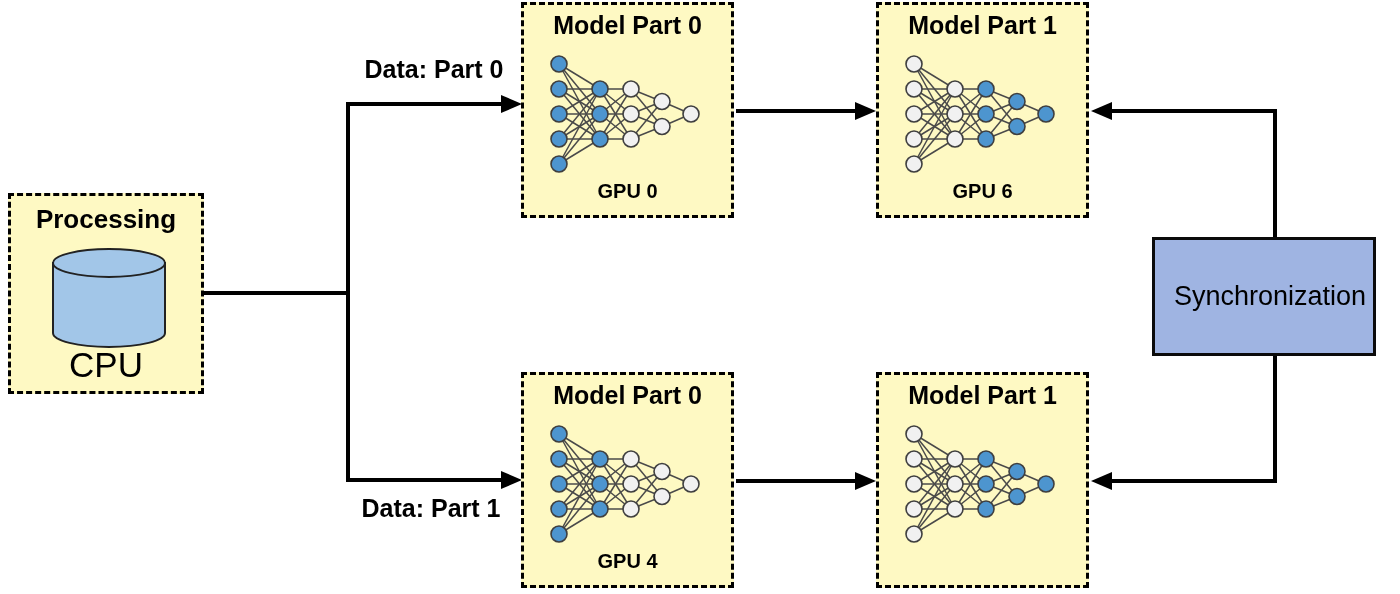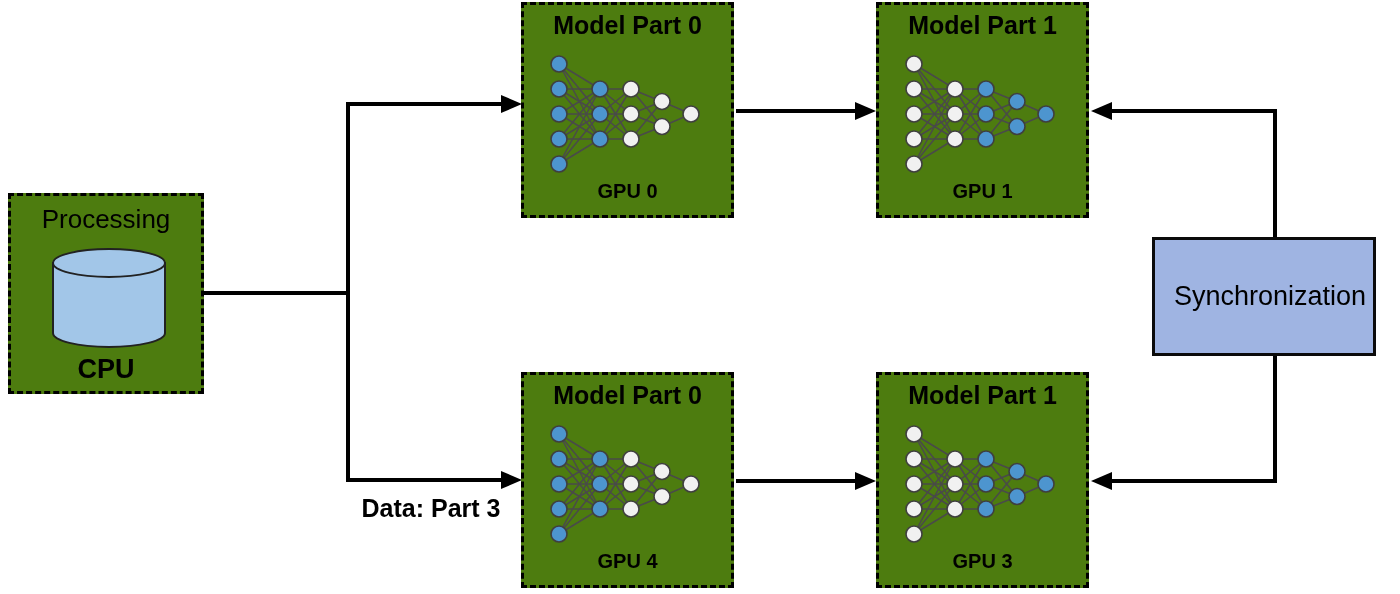--- a/index.html
+++ b/index.html
@@ -1,38 +1,38 @@
 <!DOCTYPE html>
 <html><head>
 <meta charset="utf-8">
 <style>
   html,body{margin:0;padding:0;background:#ffffff;}
   #canvas{
     position:relative;width:1400px;height:594px;background:#ffffff;
     font-family:"Liberation Sans",sans-serif;color:#000;overflow:hidden;
   }
   .dashed-box{
-    position:absolute;border:3px dashed #000;box-sizing:border-box;background:#4d7c0f;
+    position:absolute;border:3px dashed #000;box-sizing:border-box;background:#fef9c3;
   }
   .gpu-title{
     position:absolute;top:6px;left:0;width:100%;text-align:center;
     font-size:25px;font-weight:bold;white-space:nowrap;
   }
   .gpu-label{
     position:absolute;bottom:12px;left:0;width:100%;text-align:center;
     font-size:20px;font-weight:bold;white-space:nowrap;
   }
   .nn{position:absolute;left:0;top:0;width:100%;height:100%;}
   .free-label{
     position:absolute;font-size:25px;font-weight:bold;text-align:center;white-space:nowrap;
   }
   #cpu-box{left:8px;top:193px;width:196px;height:201px;}
-  #cpu-title{position:absolute;top:8px;left:0;width:100%;text-align:center;font-size:26px;font-weight:normal;}
+  #cpu-title{position:absolute;top:8px;left:0;width:100%;text-align:center;font-size:26px;font-weight:bold;}
   #cpu-cyl{position:absolute;left:36px;top:52px;}
-  #cpu-label{position:absolute;bottom:6px;left:0;width:100%;text-align:center;font-size:27px;font-weight:bold;}
+  #cpu-label{position:absolute;bottom:6px;left:0;width:100%;text-align:center;font-size:35px;font-weight:normal;}
   #gpu-box-0{left:521px;top:2px;width:213px;height:216px;}
   #gpu-box-1{left:876px;top:2px;width:213px;height:216px;}
   #gpu-box-2{left:521px;top:372px;width:213px;height:216px;}
   #gpu-box-3{left:876px;top:372px;width:213px;height:216px;}
   #sync-box{
     position:absolute;left:1152px;top:237px;width:224px;height:119px;
     border:3px solid #0b0b0b;box-sizing:border-box;
     display:flex;align-items:center;justify-content:center;
     font-size:27px;font-weight:normal;padding-left:12px;
   }
@@ -69,21 +69,22 @@
 
   <div class="dashed-box" id="cpu-box">
     <div id="cpu-title">Processing</div>
     <svg id="cpu-cyl" width="124" height="112" viewBox="0 0 124 112" xmlns="http://www.w3.org/2000/svg">
       <path class="cyl-fill" d="M6,15 v70 a56,14 0 0 0 112,0 v-70 Z" stroke="#222222" stroke-width="2" fill="#a2c6e8"></path>
       <ellipse class="cyl-fill" cx="62" cy="15" rx="56" ry="14" stroke="#222222" stroke-width="2" fill="#a2c6e8"></ellipse>
     </svg>
     <div id="cpu-label">CPU</div>
   </div>
 
-  <div class="free-label" id="data1-label">Data: Part 3</div>
+  <div class="free-label" id="data0-label">Data: Part 0</div>
+  <div class="free-label" id="data1-label">Data: Part 1</div>
 
   <div class="dashed-box" id="gpu-box-0">
     <div class="gpu-title">Model Part 0</div>
     <svg class="nn" viewBox="0 0 207 210" xmlns="http://www.w3.org/2000/svg">
         <line x1="35" y1="59" x2="76" y2="84" stroke="#4a4a4a" stroke-width="1.5"></line>
         <line x1="35" y1="59" x2="76" y2="109" stroke="#4a4a4a" stroke-width="1.5"></line>
         <line x1="35" y1="59" x2="76" y2="134" stroke="#4a4a4a" stroke-width="1.5"></line>
         <line x1="35" y1="84" x2="76" y2="84" stroke="#4a4a4a" stroke-width="1.5"></line>
         <line x1="35" y1="84" x2="76" y2="109" stroke="#4a4a4a" stroke-width="1.5"></line>
         <line x1="35" y1="84" x2="76" y2="134" stroke="#4a4a4a" stroke-width="1.5"></line>
@@ -174,21 +175,21 @@
         <circle cx="76" cy="84" r="8" fill="#f1f1f1" stroke="#3f3f3f" stroke-width="1.6"></circle>
         <circle cx="76" cy="109" r="8" fill="#f1f1f1" stroke="#3f3f3f" stroke-width="1.6"></circle>
         <circle cx="76" cy="134" r="8" fill="#f1f1f1" stroke="#3f3f3f" stroke-width="1.6"></circle>
         <circle cx="107" cy="84" r="8" fill="#4d95cf" stroke="#3f3f3f" stroke-width="1.6"></circle>
         <circle cx="107" cy="109" r="8" fill="#4d95cf" stroke="#3f3f3f" stroke-width="1.6"></circle>
         <circle cx="107" cy="134" r="8" fill="#4d95cf" stroke="#3f3f3f" stroke-width="1.6"></circle>
         <circle cx="138" cy="96.5" r="8" fill="#4d95cf" stroke="#3f3f3f" stroke-width="1.6"></circle>
         <circle cx="138" cy="121.5" r="8" fill="#4d95cf" stroke="#3f3f3f" stroke-width="1.6"></circle>
         <circle cx="167" cy="109" r="8" fill="#4d95cf" stroke="#3f3f3f" stroke-width="1.6"></circle>
       </svg>
-    <div class="gpu-label">GPU 1</div>
+    <div class="gpu-label">GPU 6</div>
   </div>
 
   <div class="dashed-box" id="gpu-box-2">
     <div class="gpu-title">Model Part 0</div>
     <svg class="nn" viewBox="0 0 207 210" xmlns="http://www.w3.org/2000/svg">
         <line x1="35" y1="59" x2="76" y2="84" stroke="#4a4a4a" stroke-width="1.5"></line>
         <line x1="35" y1="59" x2="76" y2="109" stroke="#4a4a4a" stroke-width="1.5"></line>
         <line x1="35" y1="59" x2="76" y2="134" stroke="#4a4a4a" stroke-width="1.5"></line>
         <line x1="35" y1="84" x2="76" y2="84" stroke="#4a4a4a" stroke-width="1.5"></line>
         <line x1="35" y1="84" x2="76" y2="109" stroke="#4a4a4a" stroke-width="1.5"></line>
@@ -280,20 +281,19 @@
         <circle cx="76" cy="84" r="8" fill="#f1f1f1" stroke="#3f3f3f" stroke-width="1.6"></circle>
         <circle cx="76" cy="109" r="8" fill="#f1f1f1" stroke="#3f3f3f" stroke-width="1.6"></circle>
         <circle cx="76" cy="134" r="8" fill="#f1f1f1" stroke="#3f3f3f" stroke-width="1.6"></circle>
         <circle cx="107" cy="84" r="8" fill="#4d95cf" stroke="#3f3f3f" stroke-width="1.6"></circle>
         <circle cx="107" cy="109" r="8" fill="#4d95cf" stroke="#3f3f3f" stroke-width="1.6"></circle>
         <circle cx="107" cy="134" r="8" fill="#4d95cf" stroke="#3f3f3f" stroke-width="1.6"></circle>
         <circle cx="138" cy="96.5" r="8" fill="#4d95cf" stroke="#3f3f3f" stroke-width="1.6"></circle>
         <circle cx="138" cy="121.5" r="8" fill="#4d95cf" stroke="#3f3f3f" stroke-width="1.6"></circle>
         <circle cx="167" cy="109" r="8" fill="#4d95cf" stroke="#3f3f3f" stroke-width="1.6"></circle>
       </svg>
-    <div class="gpu-label">GPU 3</div>
   </div>
 
   <div id="sync-box" style="background: rgb(159, 180, 226);">
     <span>Synchronization</span>
   </div>
 
 </div>
 
 </body></html>

